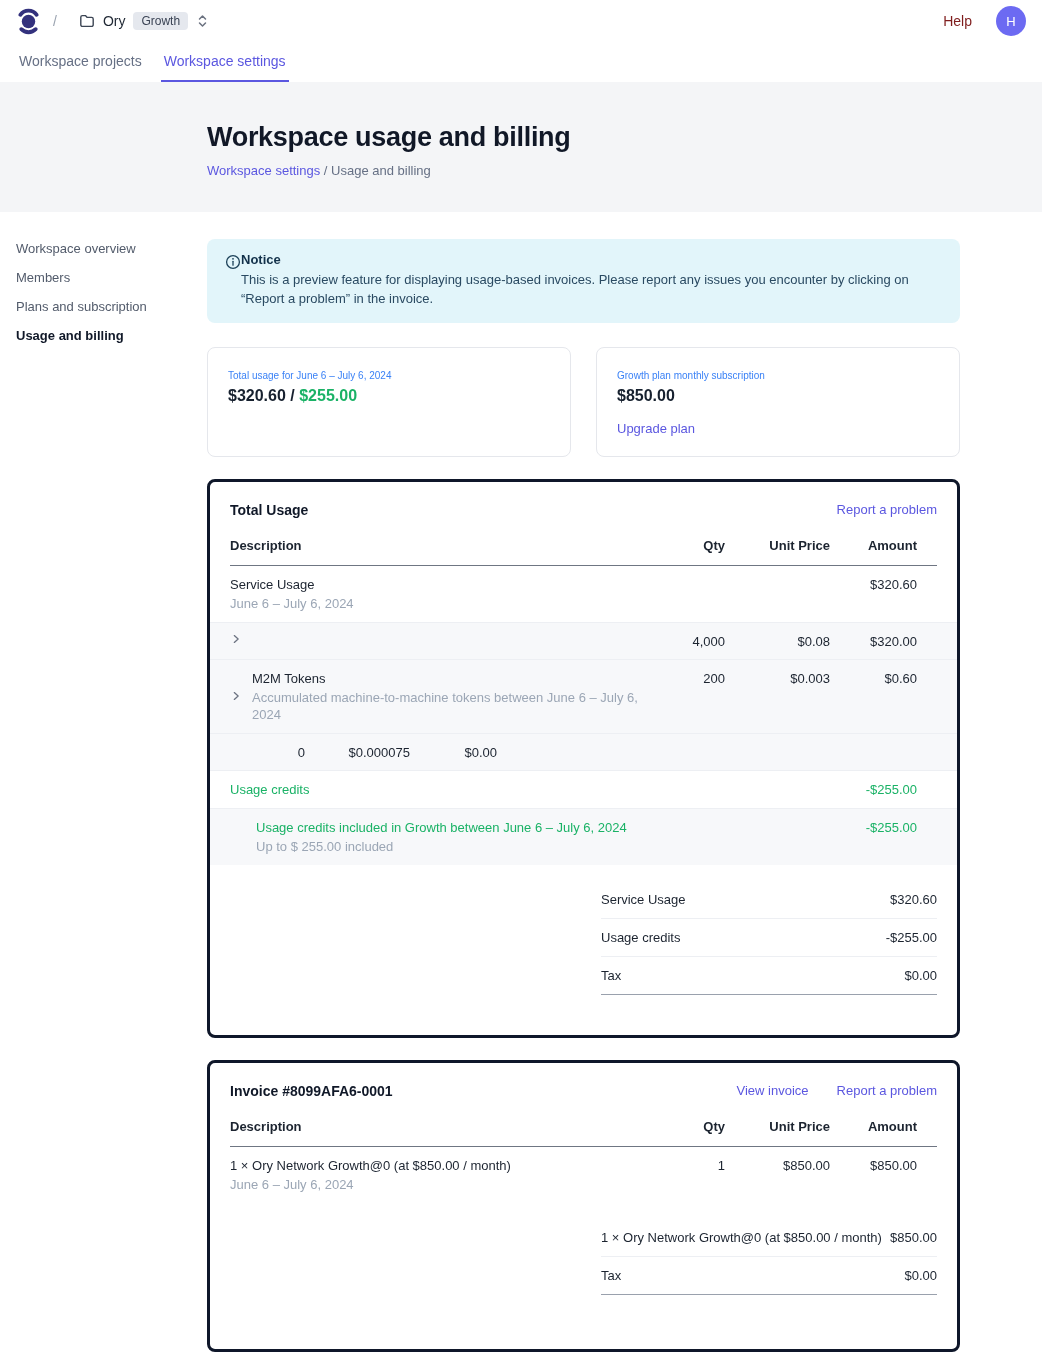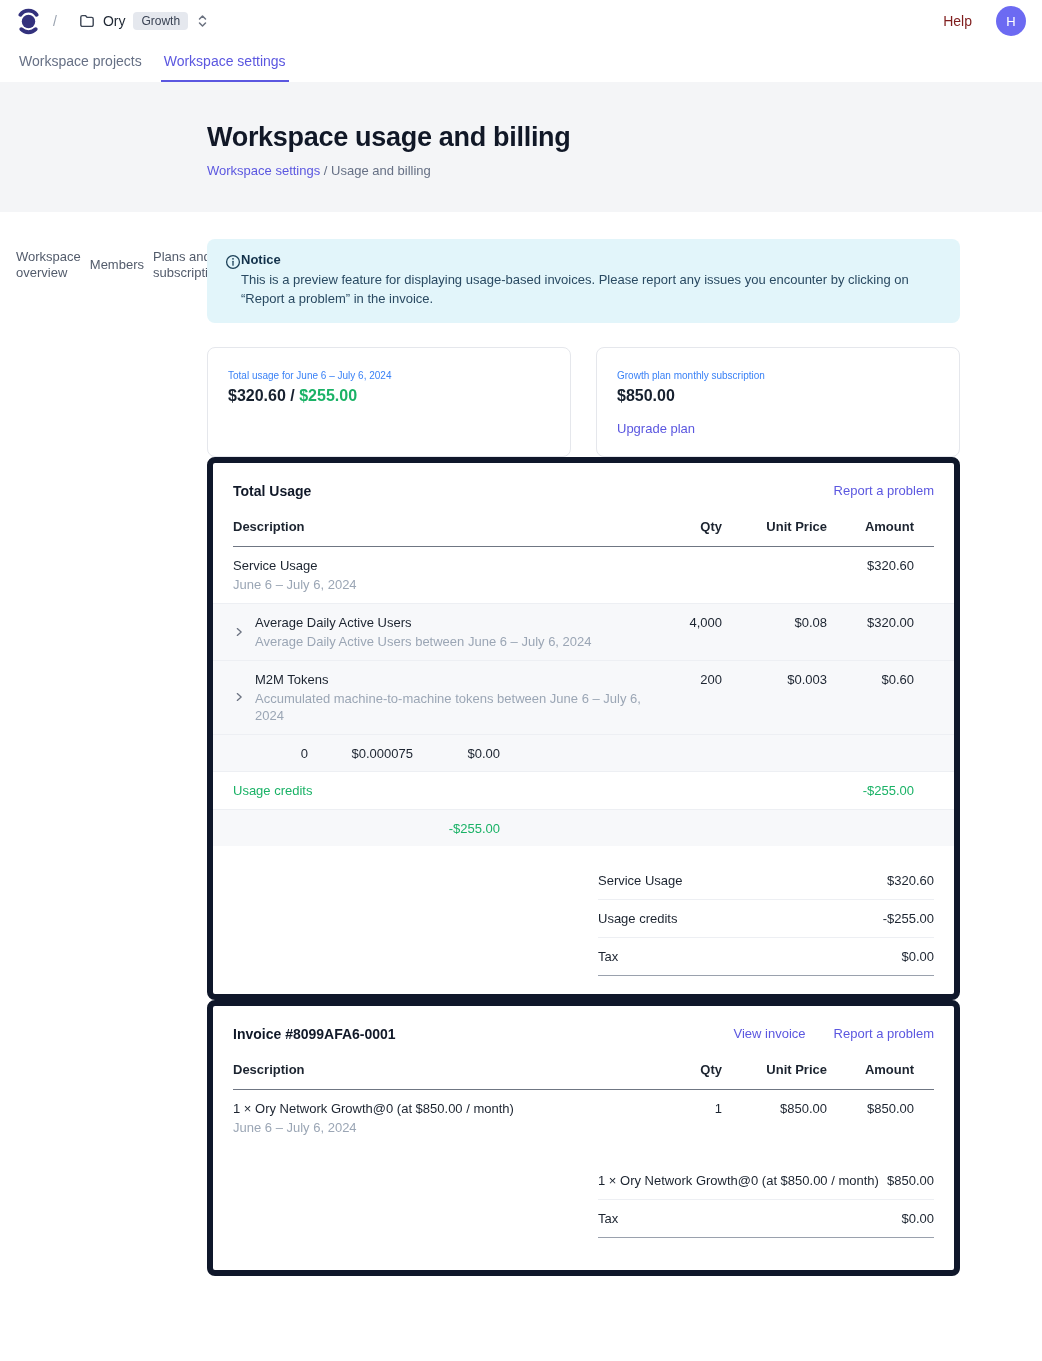--- a/index.html
+++ b/index.html
@@ -34,21 +34,21 @@
   .tab.active { color: #5b57e0; border-bottom-color: #5b57e0; }
 
   
   .hero { background: #f4f5f7; padding: 40px 16px 34px 207px; }
   .hero h1 { margin: 0; font-size: 27px; font-weight: 700; color: #111827; letter-spacing: -0.3px; }
   .crumbs { margin-top: 10px; font-size: 13px; color: #667085; }
   .crumbs a { color: #5b57e0; }
 
   
   .layout { display: flex; align-items: flex-start; padding: 27px 16px 16px; }
-  .sidebar { width: 191px; flex: none; display: flex; flex-direction: row; gap: 9px; justify-content: space-between; }
+  .sidebar { width: 191px; flex: none; display: flex; flex-direction: column; gap: 9px; justify-content: space-between; }
   .side-item { font-size: 13px; color: #525b6b; text-align: left; padding: 2px 0; line-height: 16px;
                background: none; border: none; cursor: pointer; font-family: inherit; }
   .side-item.active { color: #101828; font-weight: 700; }
   .main { width: 753px; flex: none; }
 
   
   .notice { background: #e2f5fa; border-radius: 8px; padding: 13px 18px 14px; display: flex; }
   .notice svg { margin-top: 2px; flex: none; }
   .notice-title { font-size: 13px; font-weight: 700; color: #12314a; }
   .notice-body { font-size: 13px; color: #2a4a62; line-height: 1.45; margin-top: 4px; max-width: 690px; }
@@ -57,21 +57,21 @@
   .cards { display: flex; gap: 25px; margin-top: 24px; }
   .card { border: 1px solid #e5e7ec; border-radius: 8px; padding: 22px 20px; height: 110px; background: #fff; }
   .card.usage { width: 364px; }
   .card.plan { flex: 1; }
   .card-label { font-size: 10px; color: #3b82f6; }
   .card-value { font-size: 16px; font-weight: 700; color: #17212f; margin-top: 6px; }
   .green { color: #1ab266; }
   .upgrade { display: inline-block; margin-top: 16px; font-size: 13px; color: #5b57e0; }
 
   
-  .panel { border: 6px solid #0f172a; border-radius: 8px; padding: 20px 0 18px; background: #fff; }
+  .panel { border: 3px solid #0f172a; border-radius: 8px; margin-top: 22px; padding: 20px 0 40px; background: #fff; }
   .panel-head { display: flex; justify-content: space-between; align-items: center; padding: 0 20px; }
   .panel-title { font-size: 14px; font-weight: 700; color: #101828; }
   .panel-links { display: flex; gap: 28px; }
   .plink { font-size: 13px; color: #5b57e0; background: none; border: none; cursor: pointer; font-family: inherit; padding: 0; }
 
   .thead { display: flex; margin: 0 20px; padding: 20px 0 12px; border-bottom: 1px solid #6f7683;
            font-size: 13px; font-weight: 600; color: #1c2430; }
   .trow { display: flex; padding: 10px 20px; align-items: flex-start; }
   .trow + .trow { border-top: 1px solid #edeff3; }
   .trow.sub { background: #f7f8fa; }
@@ -206,24 +206,20 @@
         <div class="c-amt">$320.60</div>
       </div>
 
       <div class="trow sub">
         <div class="c-desc">
           <button class="chev">
             <svg width="12" height="12" viewBox="0 0 14 14">
                 <polyline points="5 3, 9.5 7, 5 11" fill="none" stroke="#6b7280" stroke-width="1.5" stroke-linecap="round" stroke-linejoin="round"></polyline>
               </svg>
           </button>
-          <div>
-            <div class="rt">Average Daily Active Users</div>
-            <div class="rs">Average Daily Active Users between June 6 – July 6, 2024</div>
-          </div>
         </div>
         <div class="c-qty">4,000</div>
         <div class="c-unit">$0.08</div>
         <div class="c-amt">$320.00</div>
       </div>
 
       <div class="trow sub">
         <div class="c-desc">
           <button class="chev">
             <svg width="12" height="12" viewBox="0 0 14 14">
@@ -251,20 +247,26 @@
           <div>
             <div class="rt green">Usage credits</div>
           </div>
         </div>
         <div class="c-qty"></div>
         <div class="c-unit"></div>
         <div class="c-amt green">-$255.00</div>
       </div>
 
       <div class="trow sub">
+        <div class="c-desc">
+          <div class="indent">
+            <div class="rt green">Usage credits included in Growth between June 6 – July 6, 2024</div>
+            <div class="rs">Up to $ 255.00 included</div>
+          </div>
+        </div>
         <div class="c-qty"></div>
         <div class="c-unit"></div>
         <div class="c-amt green">-$255.00</div>
       </div>
 
       <div class="summary">
         <div class="srow">
           <span class="s-label">Service Usage</span>
           <span class="s-value">$320.60</span>
         </div>

